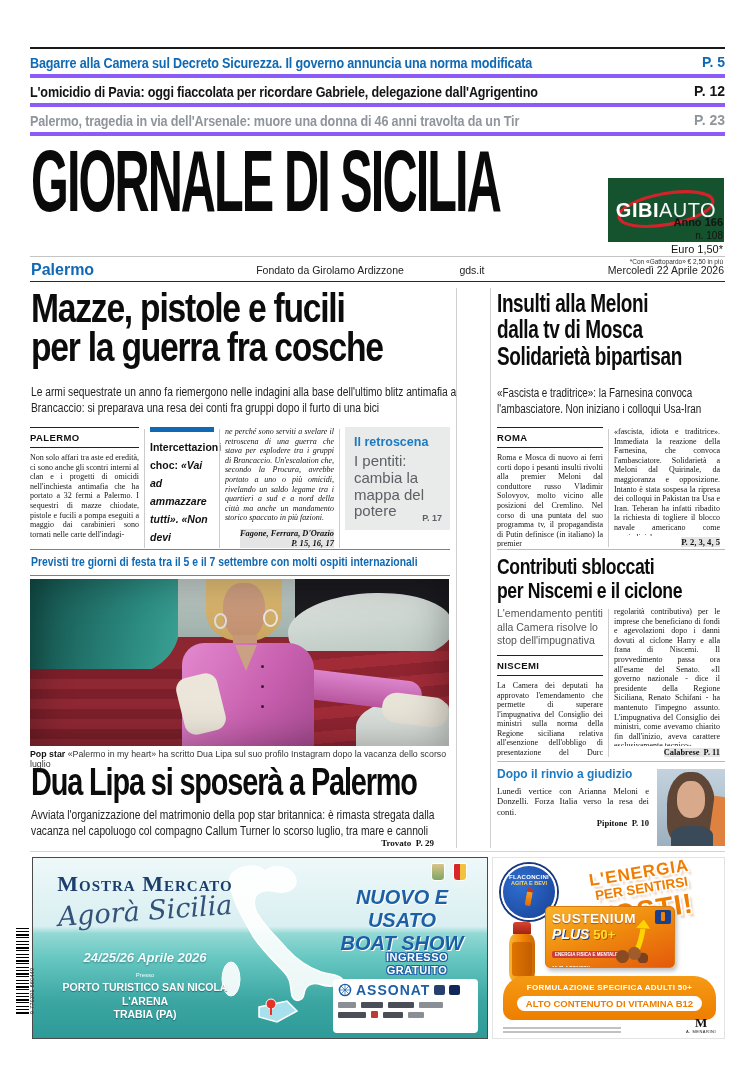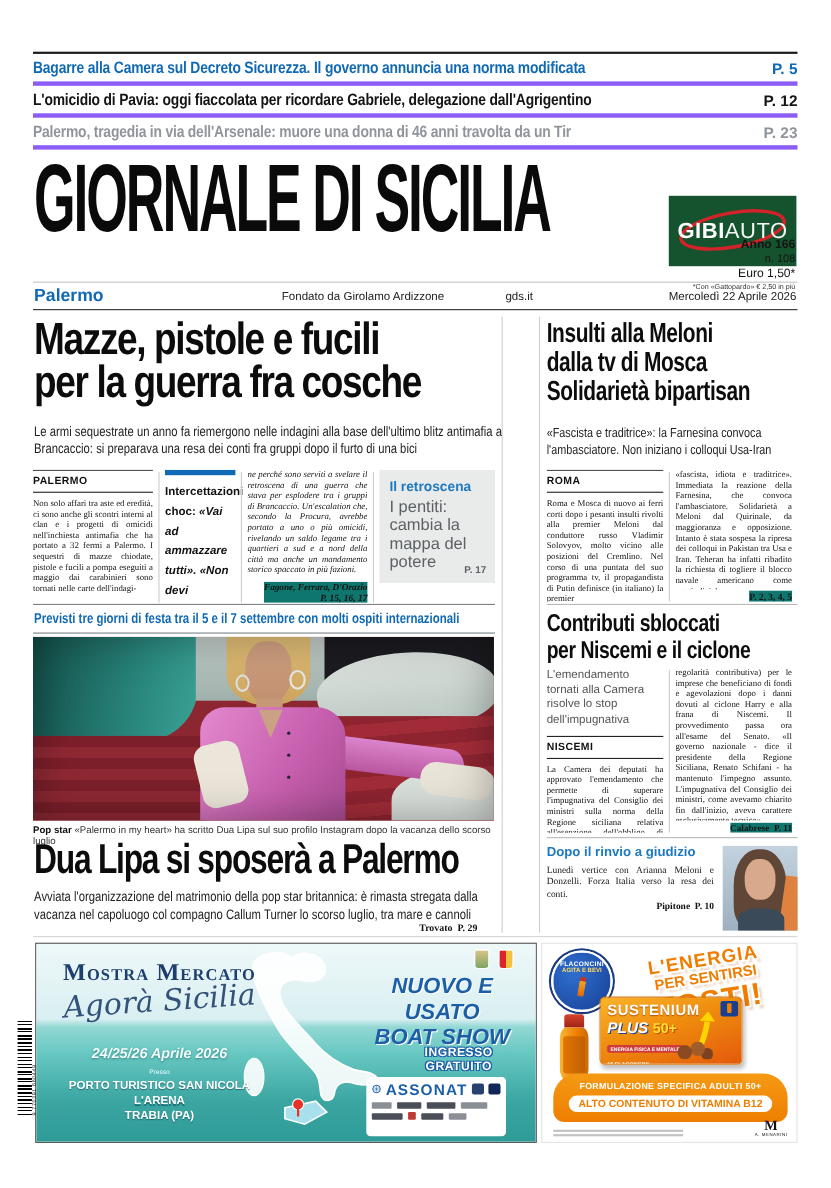--- a/index.html
+++ b/index.html
@@ -57,21 +57,21 @@
   .colsep { width:1px; background:#ccc; margin:2px 5px 0 5px; flex:none; }
   .kicker { font-weight:bold; font-size:9.5px; letter-spacing:0.4px; border-top:1.5px solid #222;
             border-bottom:1px solid #222; padding:4px 0; margin-bottom:5px; color:#111; }
   .lc1 { width:109px; flex:none; }
   .quote-col { width:64px; flex:none; }
   .quote-bar { height:5px; background:#1069b4; margin-bottom:5px; }
   .quote-label { font-weight:bold; font-size:10.5px; line-height:1.14; }
   .quote-text { font-weight:bold; font-style:italic; font-size:10.5px; line-height:1.14; }
   .lc2 { width:109px; flex:none; position:relative; padding-bottom:21px;font-style:italic; }
   .lc2 .serifbody { height:100%; overflow:hidden; }
-  .byline-block { position:absolute; right:0; bottom:0; text-align:right; background:#0f766e; }
+  .byline-block { position:absolute; right:0; bottom:0; text-align:right; background:#e5e5e5; }
   .byline { font-family:"Liberation Serif", serif; font-weight:bold; font-size:8.4px; }
   .pages { font-family:"Liberation Serif", serif; font-weight:bold; font-size:8.6px; }
   .retro-box { width:106px; flex:none; background:#e9eaea; padding:8px 9px; height:103px; position:relative; }
   .retro-k { color:#1d7ac0; font-weight:bold; font-size:12.5px; margin-bottom:4px; }
   .retro-t { font-size:15px; line-height:1.12; color:#5c6165; }
   .retro-p { position:absolute; right:9px; bottom:7px; font-weight:bold; font-size:9px; color:#5c6165; }
 
   
   .festa-rule-top { position:absolute; left:30px; top:549px; width:420px; height:1px; background:#7c8187; }
   .festa { position:absolute; left:31px; top:554px; color:#1069b4; font-weight:bold; font-size:13px;
@@ -154,21 +154,21 @@
               color:#fff; line-height:1.3; text-shadow:0 1px 1px rgba(10,60,80,.6); }
   .italy { position:absolute; left:160px; top:3px; }
   .boat-title { position:absolute; left:288px; top:28px; width:162px; text-align:center; font-style:italic; font-weight:bold;
                 font-size:20px; line-height:1.15; color:#1d5fa6; text-shadow:1px 1px 0 #fff; }
   .crest { position:absolute; top:5px; width:14px; height:18px; border:1px solid #fff; border-radius:2px 2px 4px 4px; }
   .crest1 { left:398px; background:linear-gradient(#d9c48a,#7da564); }
   .crest2 { left:420px; background:linear-gradient(90deg,#d8262b 50%,#f2c23e 50%); }
   .free { position:absolute; left:330px; top:93px; width:108px; text-align:center; font-weight:bold; font-size:11px;
           line-height:1.2; color:#fff; letter-spacing:0.5px;
           text-shadow:-1px -1px 0 #1d5fa6, 1px -1px 0 #1d5fa6, -1px 1px 0 #1d5fa6, 1px 1px 0 #1d5fa6; }
-  .assonat-strip { position:absolute; left:300px; top:121px; width:127px; height:54px; background:#fff; border-radius:4px; padding:3px 5px; }
+  .assonat-strip { position:absolute; left:300px; top:121px; width:145px; height:54px; background:#fff; border-radius:4px; padding:3px 5px; }
   .assonat-row { display:flex; align-items:center; gap:4px; }
   .assonat-name { font-weight:bold; font-size:14px; color:#1d5fa6; letter-spacing:1px; }
   .mini-logo { width:11px; height:10px; border-radius:2px; flex:none; }
   .ml1 { background:#27406e; } .ml2 { background:#11275a; }
   .partners { display:flex; flex-wrap:wrap; gap:3px 5px; margin-top:4px; align-items:center; }
   .pl { height:6px; border-radius:1px; background:#8a8f96; }
   .pl.dark { background:#4a4f57; } .pl.red { background:#c03a34; width:7px !important; height:7px; }
 
   
   .ad-sus { position:absolute; left:492px; top:857px; width:233px; height:182px; background:#fff; border:1px solid #e3e3e3; overflow:hidden; }
@@ -350,21 +350,21 @@
   </div>
 
   <div class="rule-r1"></div>
 
   <div class="nis-h">
     <div>Contributi sbloccati</div>
     <div>per Niscemi e il ciclone</div>
   </div>
   <div class="nis-cols">
     <div class="mc1">
-      <div class="nis-deck">L'emendamento tornati alla Camera risolve lo stop dell'impugnativa</div>
+      <div class="nis-deck">L'emendamento pentiti alla Camera risolve lo stop dell'impugnativa</div>
       <div class="kicker">NISCEMI</div>
       <div class="serifbody">La Camera dei deputati ha approvato l'emendamento che permette di superare l'impugnativa del Consiglio dei ministri sulla norma della Regione siciliana relativa all'esenzione dell'obbligo di presentazione del Durc (Documento unico di</div>
     </div>
     <div class="colsep"></div>
     <div class="nc2">
       <div class="serifbody">regolarità contributiva) per le imprese che beneficiano di fondi e agevolazioni dopo i danni dovuti al ciclone Harry e alla frana di Niscemi. Il provvedimento passa ora all'esame del Senato. «Il governo nazionale - dice il presidente della Regione Siciliana, Renato Schifani - ha mantenuto l'impegno assunto. L'impugnativa del Consiglio dei ministri, come avevamo chiarito fin dall'inizio, aveva carattere esclusivamente tecnico».</div>
       <div class="byline-block">
         <div class="byline"><span>Calabrese</span>&nbsp;&nbsp;<span>P. 11</span></div>
       </div>
     </div>

